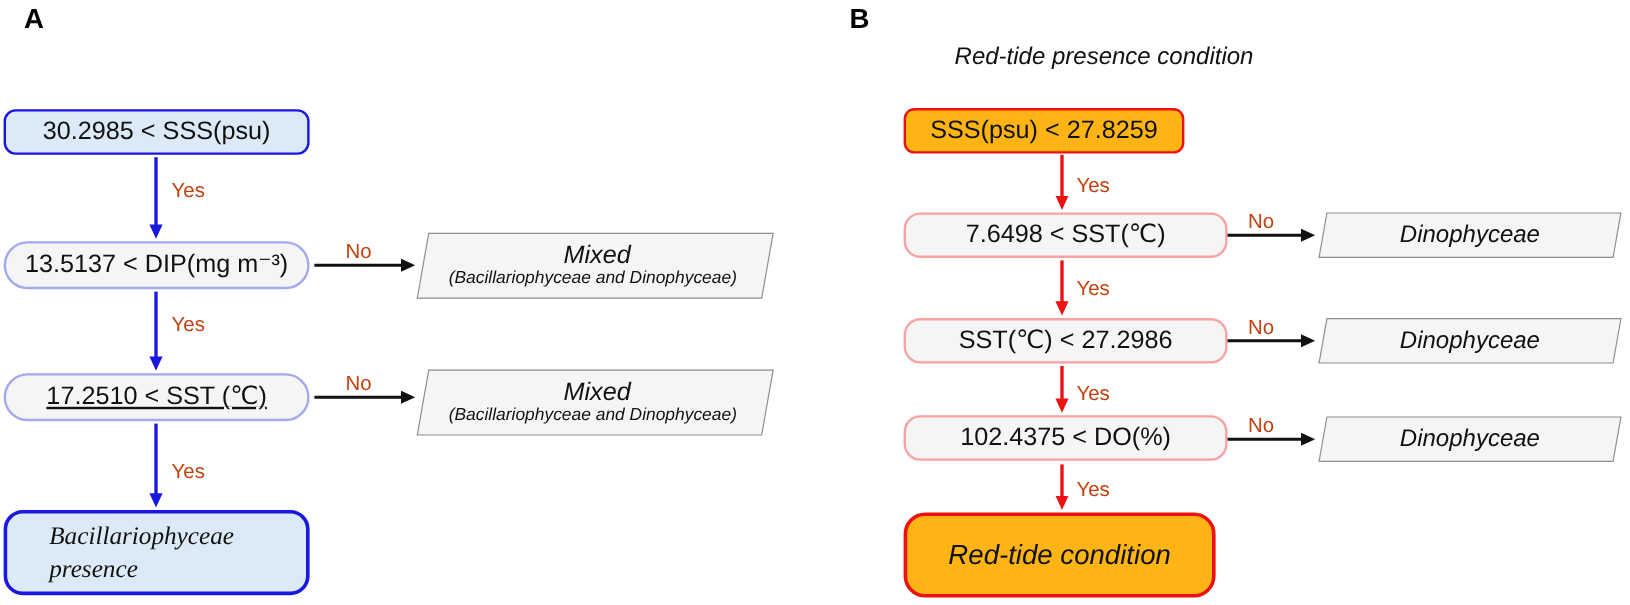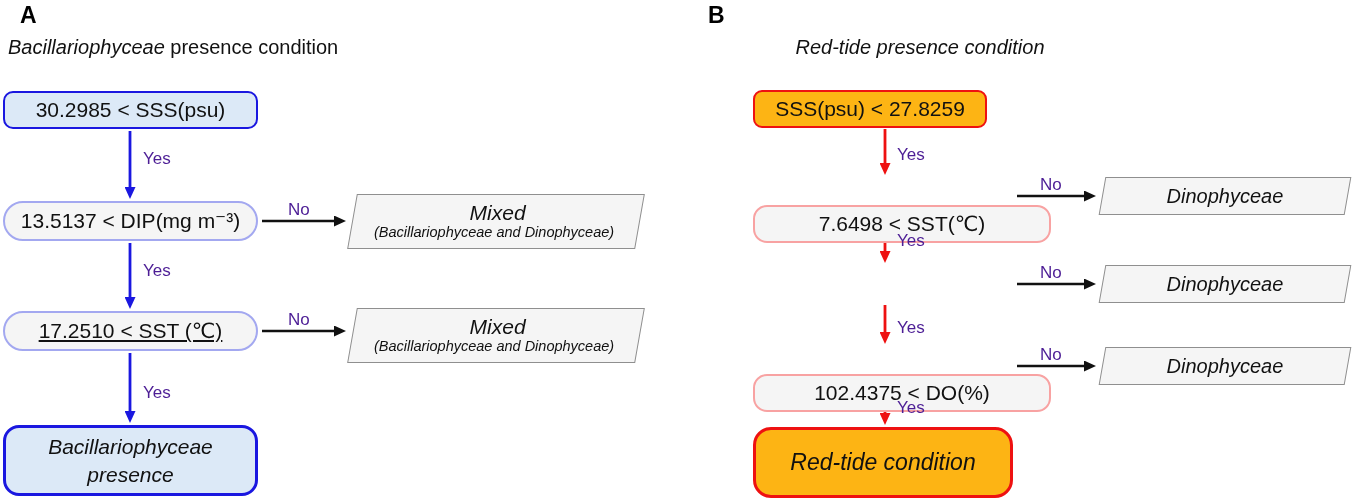--- a/index.html
+++ b/index.html
@@ -7,62 +7,62 @@
     position:relative;width:1358px;height:504px;background:#ffffff;overflow:hidden;
     font-family:"Liberation Sans","DejaVu Sans",sans-serif;color:#111;
   }
   .arrow-layer{position:absolute;left:0;top:0;width:1358px;height:504px;}
   .abs{position:absolute;}
   .panel-label{font-size:23px;font-weight:bold;color:#000;}
   .panel-title{font-size:20px;white-space:nowrap;}
   .italic{font-style:italic;}
   .node{
     position:absolute;display:flex;align-items:center;justify-content:center;
-    box-sizing:border-box;font-size:21px;text-align:center;line-height:1.3;
+    box-sizing:border-box;font-size:21px;line-height:1.3;
   }
   
   .a-root{
     left:3px;top:91px;width:255px;height:38px;
     background:var(--blue_fill);border:2px solid var(--blue_border);border-radius:10px;
   }
   .a-decision{
     left:3px;width:255px;height:40px;
     background:var(--gray_fill);border:2px solid var(--periwinkle_border);border-radius:20px;
   }
   .a-leaf{
     left:3px;top:425px;width:255px;height:71px;
     background:var(--blue_fill);border:3px solid var(--blue_border);border-radius:16px;
-    font-style:italic;padding:0 20px;
+    font-style:italic;padding:0 35px;font-family:Liberation Serif, serif;
   }
   
   .b-root{
     left:753px;top:90px;width:234px;height:38px;
     background:var(--orange_fill);border:2.5px solid var(--red);border-radius:9px;
   }
   .b-decision{
-    left:753px;width:298px;height:38px;
-    background:var(--gray_fill);border:2.5px solid var(--pink_border);border-radius:14px;margin-top:28px;
+    left:753px;width:270px;height:38px;
+    background:var(--gray_fill);border:2.5px solid var(--pink_border);border-radius:14px;
   }
   .b-leaf{
     left:753px;top:427px;width:260px;height:71px;
     background:var(--orange_fill);border:3px solid var(--red);border-radius:18px;
     font-style:italic;font-size:23px;
   }
   
   .para{
     position:absolute;display:flex;flex-direction:column;align-items:center;justify-content:center;
     box-sizing:border-box;background:var(--gray_fill);border:1.5px solid var(--gray_border);
     transform:skewX(-10deg);
   }
   .para .unskew{transform:skewX(10deg);text-align:center;width:100%;}
   .mixed{left:352px;width:288px;height:55px;}
   .mixed .t1{font-style:italic;font-size:21px;line-height:1.1;}
   .mixed .t2{font-style:italic;font-size:14.5px;line-height:1.2;}
   .dino{left:1102px;width:246px;height:38px;font-style:italic;font-size:20px;}
-  .edge-label{position:absolute;font-size:17px;color:#4c1d95;}
+  .edge-label{position:absolute;font-size:17px;color:#c2410c;}
 </style>
 </head>
 <body>
 
 <div class="canvas">
 
   <svg class="arrow-layer" width="1358" height="504" viewBox="0 0 1358 504">
     <defs>
       <marker id="m-blue" markerUnits="userSpaceOnUse" markerWidth="13" markerHeight="11" refX="2" refY="5.5" orient="auto">
         <path d="M0,0 L12,5.5 L0,11 z" style="fill:var(--blue_border)"></path>
@@ -87,21 +87,20 @@
     <line x1="885" y1="305" x2="885" y2="334" style="stroke:var(--red)" stroke-width="2.8" marker-end="url(#m-red)"></line>
     <line x1="885" y1="387" x2="885" y2="415" style="stroke:var(--red)" stroke-width="2.8" marker-end="url(#m-red)"></line>
 
     <line x1="1017" y1="196" x2="1086" y2="196" style="stroke:var(--black_arrow)" stroke-width="2.6" marker-end="url(#m-black)"></line>
     <line x1="1017" y1="284" x2="1086" y2="284" style="stroke:var(--black_arrow)" stroke-width="2.6" marker-end="url(#m-black)"></line>
     <line x1="1017" y1="366" x2="1086" y2="366" style="stroke:var(--black_arrow)" stroke-width="2.6" marker-end="url(#m-black)"></line>
   </svg>
 
   <div class="abs panel-label" style="left:20px;top:2px;">A</div>
 
-  <div class="abs panel-title" style="left:8px;top:36px;"><span class="italic">Bacillariophyceae</span><span> presence condition</span></div>
 
   <div class="node a-root">30.2985 &lt; SSS(psu)</div>
 
   <div class="node a-decision" style="top:201px;">13.5137 &lt; DIP(mg m⁻³)</div>
 
   <div class="node a-decision" style="top:311px;text-decoration:underline;">17.2510 &lt; SST (℃)</div>
 
   <div class="node a-leaf">Bacillariophyceae presence</div>
 
   <div class="para mixed" style="top:194px;">
@@ -121,20 +120,21 @@
   <div class="edge-label" style="left:288px;top:310px;">No</div>
 
   <div class="abs panel-label" style="left:708px;top:2px;">B</div>
 
   <div class="abs panel-title" style="left:753px;top:36px;width:334px;text-align:center;font-style:italic;">Red-tide presence condition</div>
 
   <div class="node b-root">SSS(psu) &lt; 27.8259</div>
 
   <div class="node b-decision" style="top:177px;">7.6498 &lt; SST(℃)</div>
 
+  <div class="node b-decision" style="top:265px;">SST(℃) &lt; 27.2986</div>
 
   <div class="node b-decision" style="top:346px;">102.4375 &lt; DO(%)</div>
 
   <div class="node b-leaf">Red-tide condition</div>
 
   <div class="para dino" style="top:177px;">
     <div class="unskew">Dinophyceae</div>
   </div>
   <div class="para dino" style="top:265px;">
     <div class="unskew">Dinophyceae</div>

